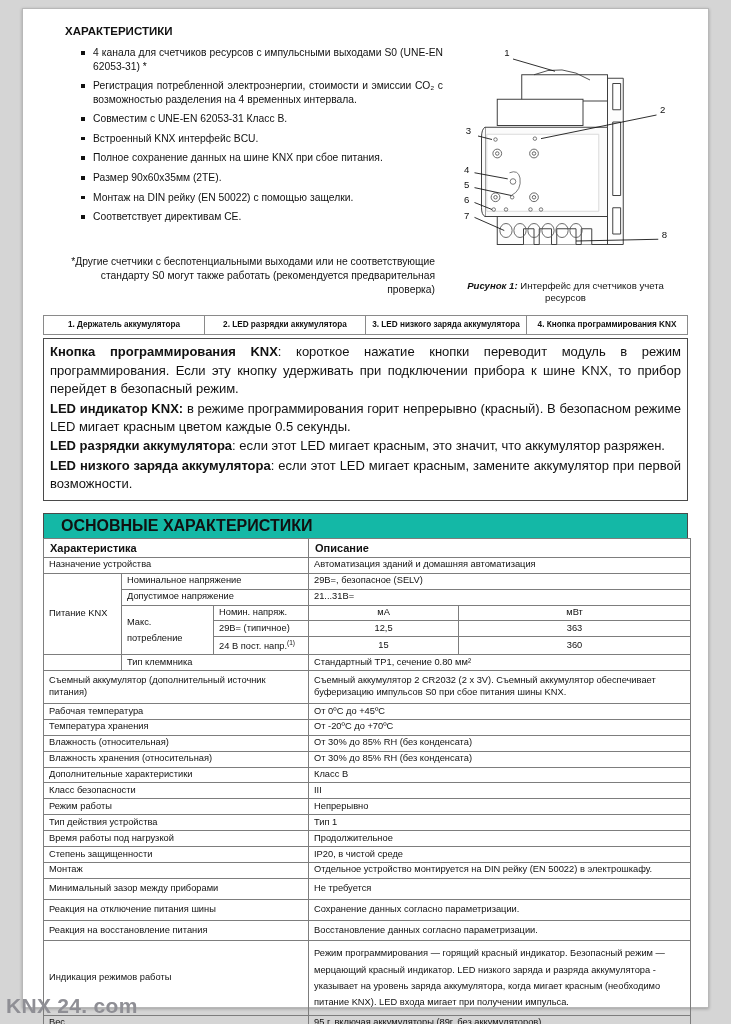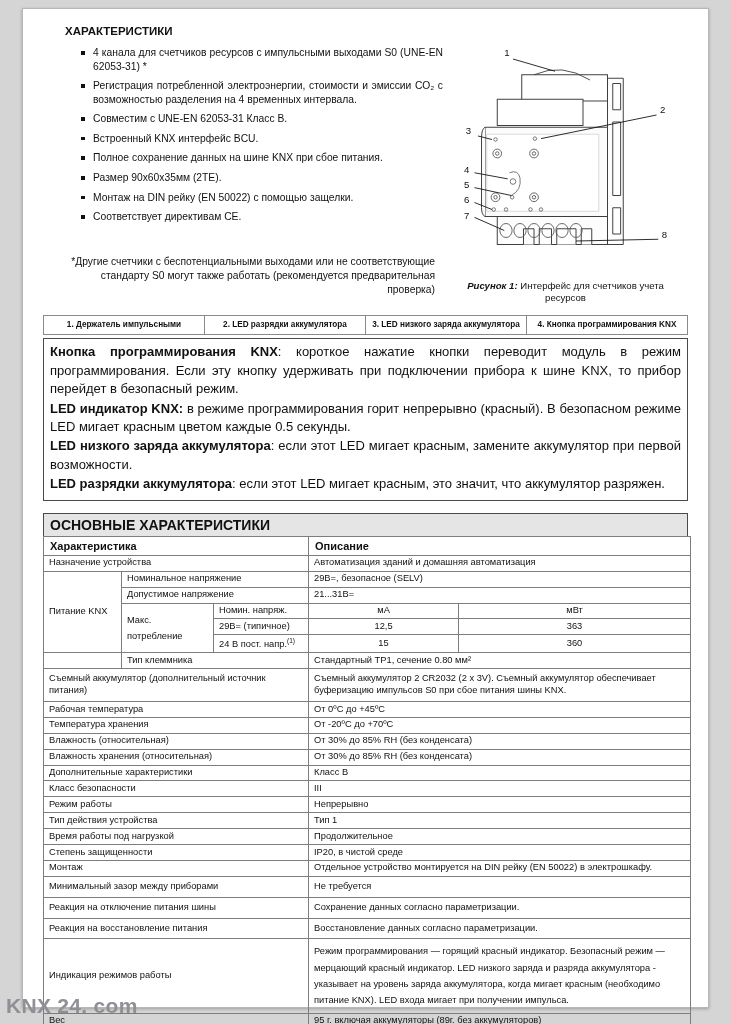--- a/index.html
+++ b/index.html
@@ -113,23 +113,23 @@
   .notesbox p {
     margin: 0 0 1px 0; font-size: 13px; line-height: 1.42; color: #111;
     text-align: justify;
   }
   .notesbox b { font-weight: bold; }
 
   
   .specwrap { margin: 12px 20px 0 20px; }
   .spectitle {
     border: 1.4px solid #4a4a4a; border-bottom: none;
-    background: #e5e5e5;
-    font-size: 14px; font-weight: bold; color: #111;
-    padding: 3px 6px;
+    background: #14b8a6;
+    font-size: 16px; font-weight: bold; color: #111;
+    padding: 3px 17px;
   }
   table.spec {
     border-collapse: collapse; width: 100%;
     border: 1.4px solid #4a4a4a;
     table-layout: fixed;
   }
   table.spec td {
     border: 0.8px solid #7d7d7d;
     font-size: 9.3px; color: #111;
     padding: 1.5px 5px; vertical-align: middle;
@@ -247,33 +247,33 @@
             </g>
           </svg>
         </div>
         <div class="figcap"><b>Рисунок 1:</b><span> Интерфейс для счетчиков учета ресурсов</span></div>
       </div>
     </div>
 
     <table class="legend">
       <tbody>
           <tr>
-        <td><b>1.</b><span> Держатель импульсными</span></td>
+        <td><b>1.</b><span> Держатель аккумулятора</span></td>
         <td><b>2.</b><span> LED разрядки аккумулятора</span></td>
         <td><b>3.</b><span> LED низкого заряда аккумулятора</span></td>
         <td><b>4.</b><span> Кнопка программирования KNX</span></td>
       </tr>
     </tbody>
       </table>
 
     <div class="notesbox">
       <p><b>Кнопка программирования KNX</b><span>: </span><span>короткое нажатие кнопки переводит модуль в режим программирования. Если эту кнопку удерживать при подключении прибора к шине KNX, то прибор перейдет в безопасный режим.</span></p>
       <p><b>LED индикатор KNX:</b><span> </span><span>в режиме программирования горит непрерывно (красный). В безопасном режиме LED мигает красным цветом каждые 0.5 секунды.</span></p>
+      <p><b>LED разрядки аккумулятора</b><span>: </span><span>если этот LED мигает красным, это значит, что аккумулятор разряжен.</span></p>
       <p><b>LED низкого заряда аккумулятора</b><span>: </span><span>если этот LED мигает красным, замените аккумулятор при первой возможности.</span></p>
-      <p><b>LED разрядки аккумулятора</b><span>: </span><span>если этот LED мигает красным, это значит, что аккумулятор разряжен.</span></p>
     </div>
 
     <div class="specwrap">
       <div class="spectitle">ОСНОВНЫЕ ХАРАКТЕРИСТИКИ</div>
       <table class="spec">
         <colgroup>
           <col style="width:78px">
             <col style="width:92px">
             <col style="width:95px">
           <col style="width:150px">

